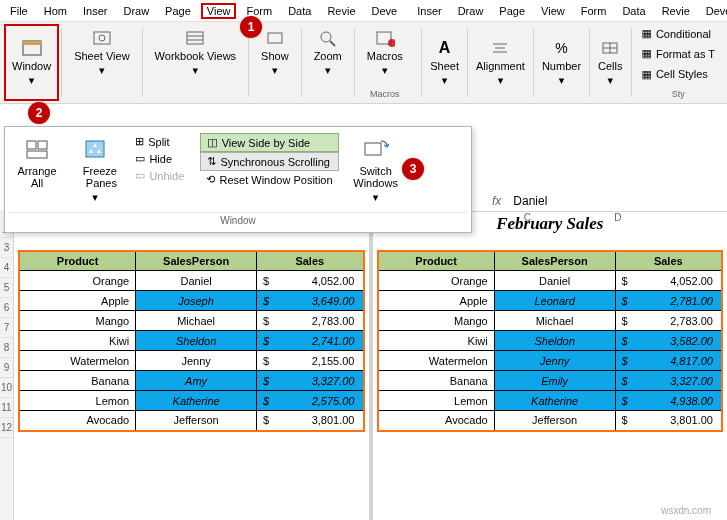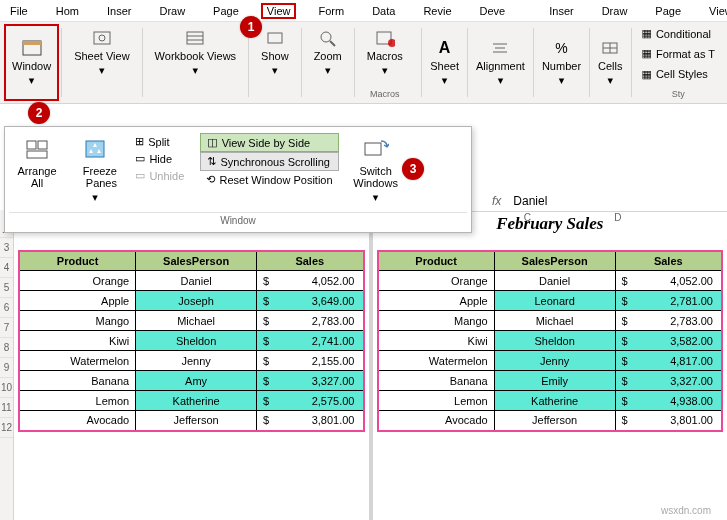--- a/index.html
+++ b/index.html
@@ -1,19 +1,19 @@
 <!DOCTYPE html>
 <html><head>
 <meta charset="utf-8">
 <style>
 * { box-sizing: border-box; margin: 0; padding: 0; }
 body { font-family: 'Segoe UI', Tahoma, sans-serif; font-size: 11px; background: #fff; width: 727px; height: 520px; overflow: hidden; position: relative; }
 
 
-.menubar { display: flex; height: 22px; align-items: center; padding: 0 4px; border-bottom: 1px solid #e1e1e1; font-size: 11px; gap: 16px; }
+.menubar { display: flex; height: 22px; align-items: center; padding: 0 4px; border-bottom: 1px solid #e1e1e1; font-size: 11px; gap: 4px; }
 .menu-item { padding: 2px 6px; cursor: pointer; }
 .menu-highlight { border: 2px solid #c00; padding: 0px 4px; }
 
 
 .ribbon { display: flex; height: 82px; background: #f3f2f1; border-bottom: 1px solid #d4d4d4; padding: 2px 4px; position: relative; }
 .ribbon-group { display: flex; flex-direction: column; align-items: center; justify-content: space-between; padding: 2px 4px; font-size: 10px; }
 .ribbon-sep { width: 1px; background: #d4d4d4; margin: 4px 2px; }
 .big-btn { display: flex; flex-direction: column; align-items: center; justify-content: center; padding: 2px 6px; cursor: pointer; font-size: 11px; gap: 2px; }
 .big-btn .ico { width: 20px; height: 20px; display: flex; align-items: center; justify-content: center; }
 .group-label { font-size: 9px; color: #666; margin-top: 2px; }
@@ -44,28 +44,28 @@
 
 
 .sheet-container { position: absolute; top: 210px; left: 0; right: 0; bottom: 0; display: flex; }
 .rowhdr-col { width: 14px; background: #f3f2f1; border-right: 1px solid #d4d4d4; }
 .rowhdr { height: 20px; text-align: center; font-size: 10px; color: #666; border-bottom: 1px solid #e1e1e1; line-height: 20px; }
 .rowhdr.title { height: 28px; line-height: 28px; }
 .sheet-pane { flex: 1; padding: 0 4px; }
 .sheet-pane.right { border-left: 4px solid #d4d4d4; }
 
 .title { font-family: 'Times New Roman', serif; font-style: italic; font-weight: bold; font-size: 17px; text-align: center; padding: 4px 0 8px; height: 40px; }
-.data-table { width: 100%; border-collapse: collapse; border: 2px solid #ec4899; padding-left: 35px; }
+.data-table { width: 100%; border-collapse: collapse; border: 2px solid #f97316; padding-left: 35px; }
 .data-table th { background: #b4d08e; border: 1px solid #000; padding: 3px 6px; font-weight: bold; font-size: 11px; }
 .data-table td { border: 1px solid #000; padding: 3px 6px; font-size: 11px; height: 20px; }
 .data-table td.prod { text-align: right; padding-left: 10px; }
 .data-table td.person { text-align: center; }
 .data-table td.dollar { width: 16px; text-align: left; padding-left: 6px; border-right: none; }
 .data-table td.amount { border-left: none; text-align: right; padding-right: 8px; }
-.hl { background: #5eead4; }
+.hl { background: #0ea5e9; font-style: italic; }
 
 
 .right-colhdrs { position: absolute; top: 212px; left: 422px; right: 4px; height: 16px; display: flex; font-size: 10px; color: #666; text-align: center; z-index: 5; }
 .right-colhdrs span { flex: 1; }
 
 .watermark { position: absolute; bottom: 4px; right: 16px; font-size: 10px; color: #aaa; }
 
 svg { display: block; }
 </style>
 </head>

